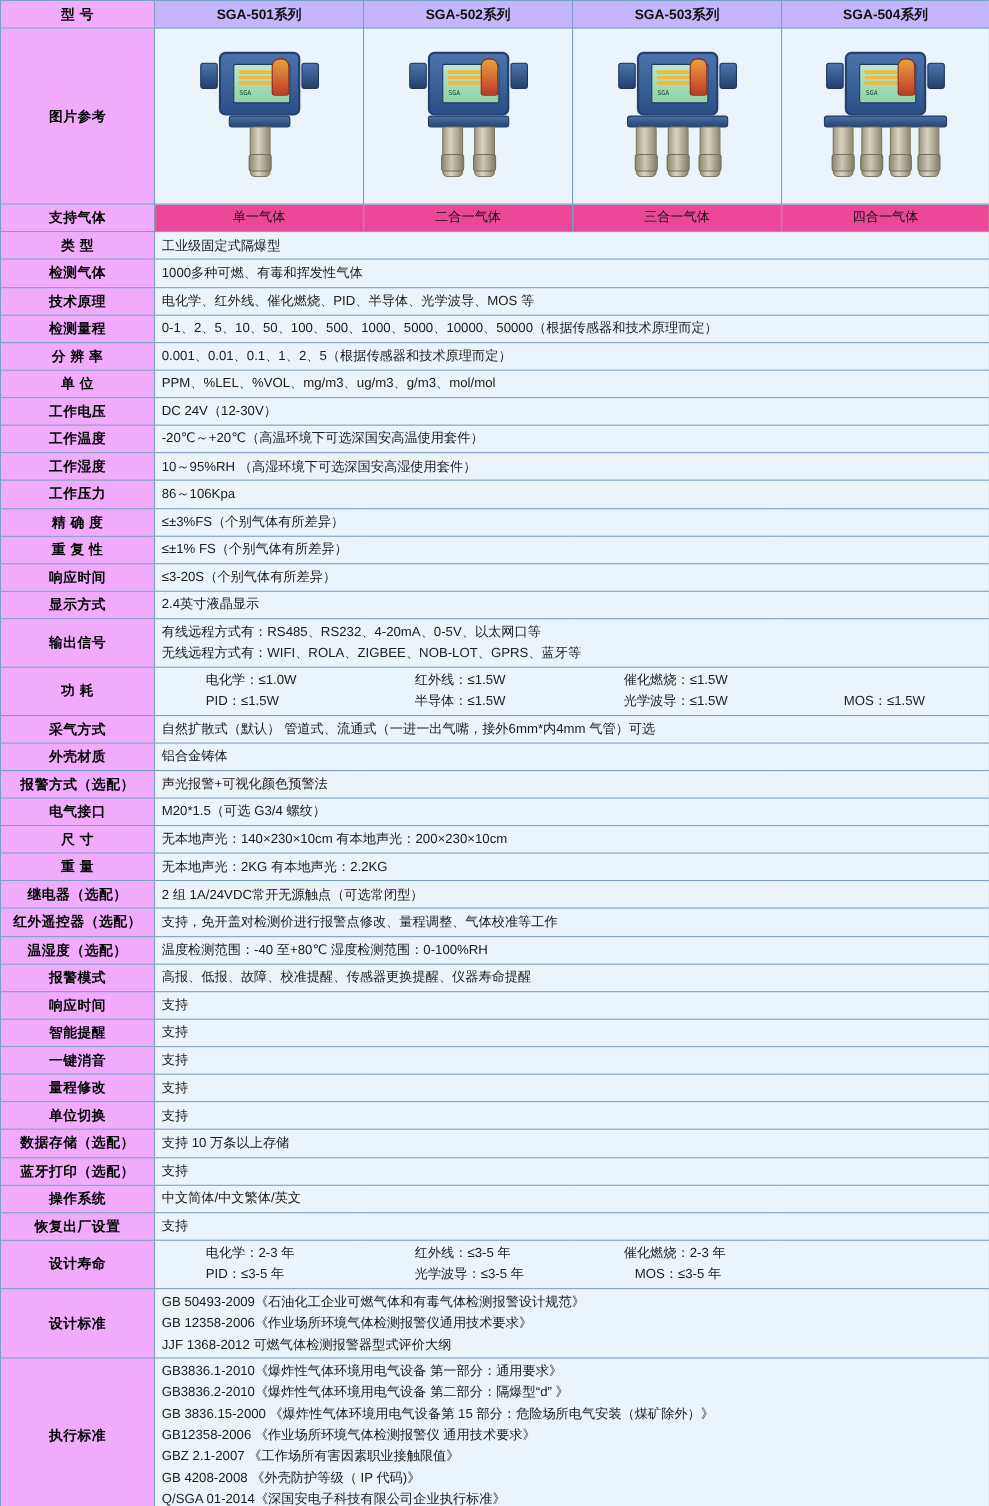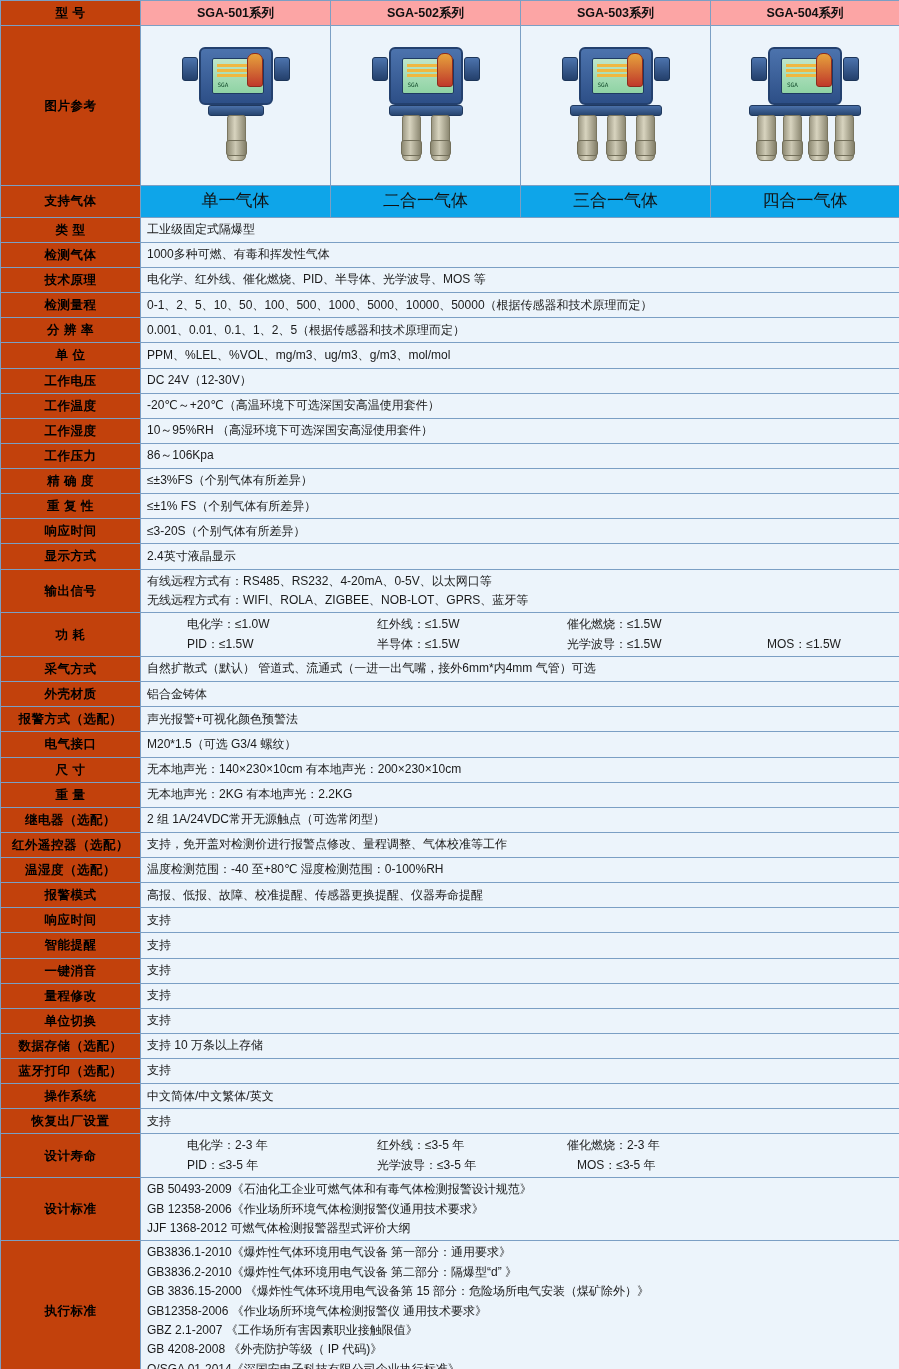--- a/index.html
+++ b/index.html
@@ -19,49 +19,49 @@
     table-layout: fixed;
   }
   table.spec td {
     border: 1px solid #7b9fc4;
     padding: 3px 6px;
     vertical-align: middle;
     line-height: 1.45;
   }
   td.label {
     width: 140px;
-    background: #c2410c;
+    background: #f0abfc;
     text-align: center;
     font-weight: bold;
     font-size: 12.5px;
     letter-spacing: 0.5px;
     color: #000;
   }
   td.val {
     background: #ecf4fb;
     font-size: 12px;
     color: #1a1a1a;
     padding-left: 8px;
   }
   td.hdr {
-    background: #fca5a5;
+    background: #c4b5fd;
     text-align: center;
     font-weight: bold;
     font-size: 12.5px;
   }
   td.imgcell {
     background: #ecf4fb;
     text-align: center;
     padding: 4px 2px;
     height: 160px;
   }
   td.gascell {
-    background: #0ea5e9;
+    background: #ec4899;
     text-align: center;
-    font-size: 17px;
+    font-size: 12px;
   }
   .two-line > div { white-space: nowrap; }
   .cols {
     display: flex;
     flex-wrap: wrap;
   }
   .cols > span { white-space: nowrap; margin-left: 40px; }
   .c1 { width: 150px; }
   .c2 { width: 150px; }
   .c3 { width: 160px; }

